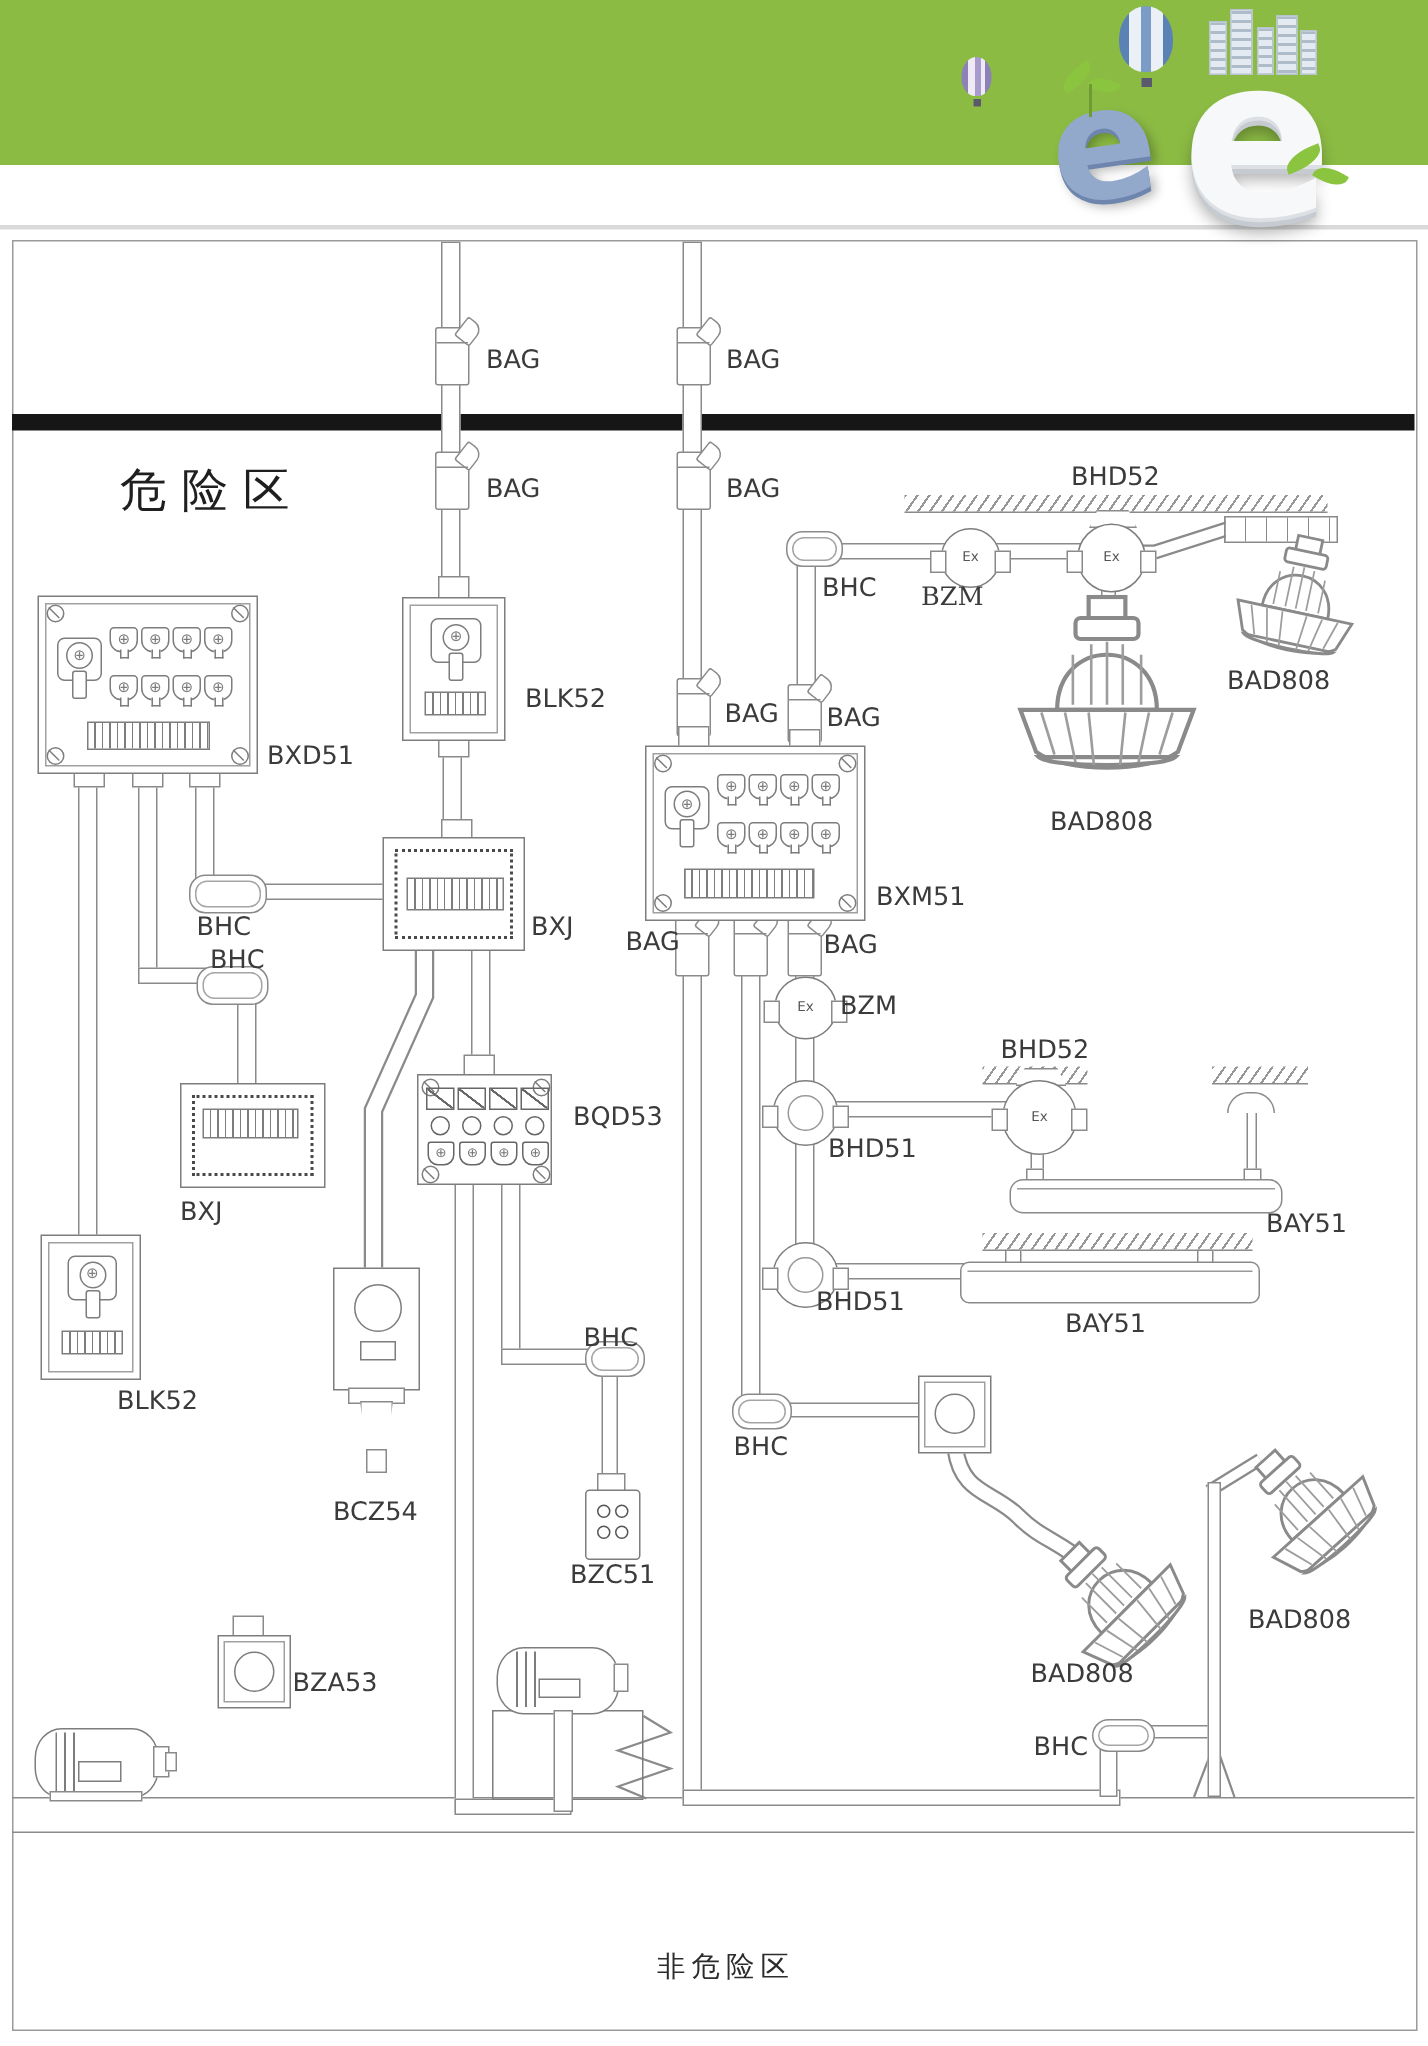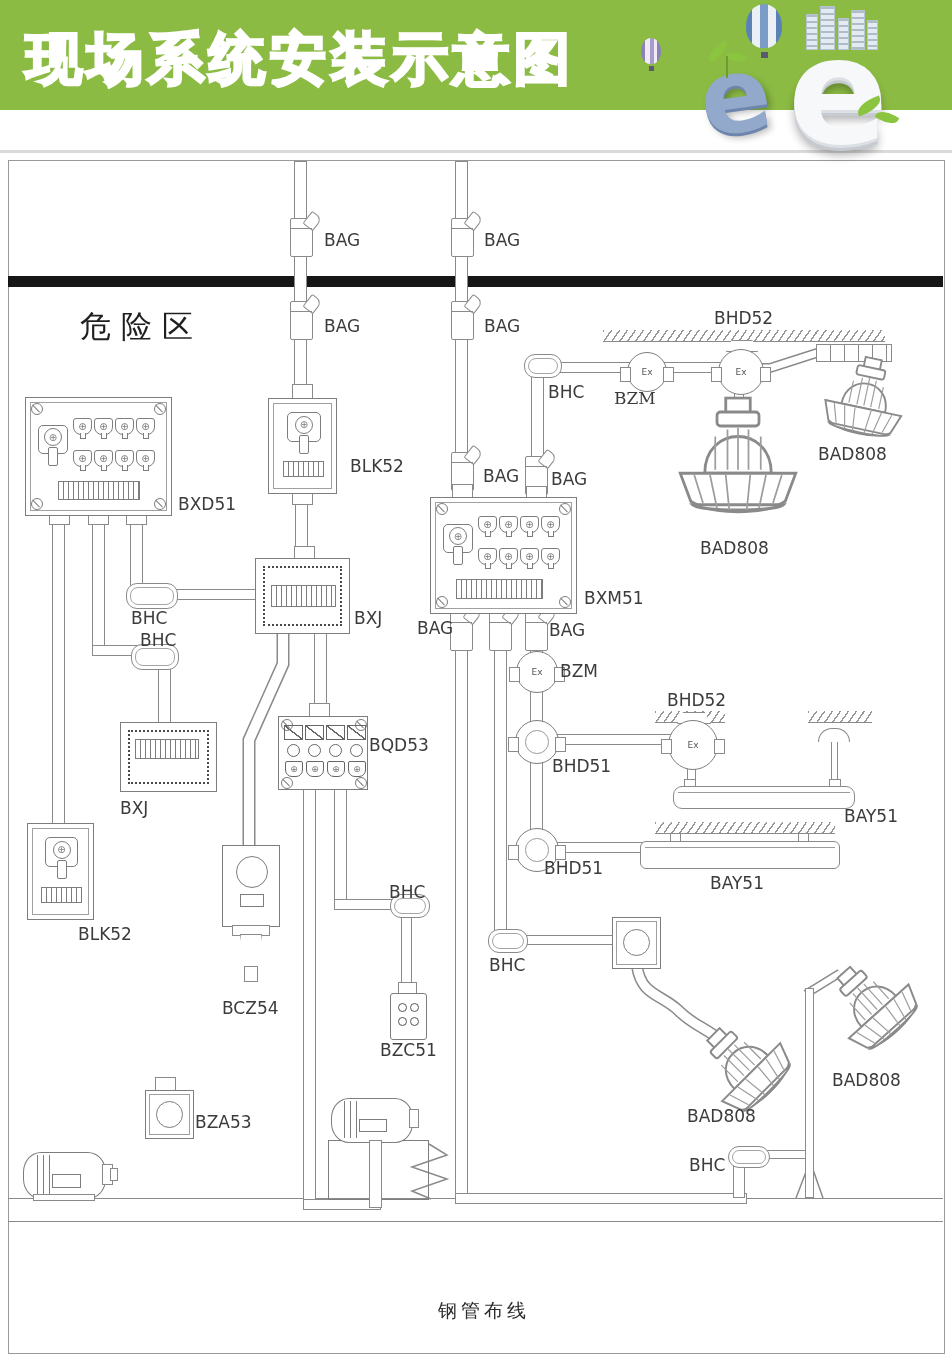--- a/index.html
+++ b/index.html
@@ -85,21 +85,20 @@
   .tab{position:absolute;background:#fff;border:1px solid #8a8a8a;z-index:3;}
   .dome{position:absolute;border:1.3px solid #8a8a8a;border-bottom:none;border-radius:15px 15px 0 0;background:#fff;z-index:3;}
   .lamp{position:absolute;z-index:3;overflow:visible;}
 </style>
 </head>
 <body>
 <div id="stage">
 
 <div class="hdr"></div>
 <div class="hdrline"></div>
-<div class="title">现场系统安装示意图</div>
 
 <div class="bldg" style="left:806px;top:14px;width:10px;height:34px;"></div>
 <div class="bldg" style="left:820px;top:6px;width:13px;height:42px;"></div>
 <div class="bldg" style="left:838px;top:18px;width:9px;height:30px;"></div>
 <div class="bldg" style="left:851px;top:10px;width:12px;height:38px;"></div>
 <div class="bldg" style="left:867px;top:20px;width:9px;height:28px;"></div>
 <span class="bige" style="left:700px;top:44px;font-size:104px;color:#93a9cc;transform:rotate(-8deg);
       text-shadow:0 3px 0 #6e86ad,3px 5px 7px rgba(0,0,0,.28);">e</span>
 <span class="bige" style="left:788px;top:18px;font-size:148px;color:#f7f8f9;
       text-shadow:0 3px 0 #dcdfe3,0 6px 0 #c6cbd1,0 10px 10px rgba(0,0,0,.3);">e</span>
@@ -112,21 +111,21 @@
 <div class="leaf" style="left:706px;top:46px;width:24px;height:11px;transform:rotate(-34deg);"></div>
 <div class="leaf" style="left:726px;top:52px;width:20px;height:10px;transform:rotate(24deg);"></div>
 <div class="stem" style="left:726px;top:56px;width:2px;height:22px;"></div>
 <div class="leaf" style="left:856px;top:100px;width:26px;height:12px;transform:rotate(-22deg);"></div>
 <div class="leaf" style="left:876px;top:112px;width:22px;height:11px;transform:rotate(30deg);"></div>
 
 <div class="frame"></div>
 <div class="zonebar"></div>
 <div class="slab"></div>
 <span class="zone" style="left:80px;top:306px;">危险区</span>
-<span class="note" style="left:438px;top:1298px;">钢管布线</span>
+<span class="note" style="left:438px;top:1298px;">非危险区</span>
 
 <svg class="layer" width="952" height="1364" viewBox="0 0 952 1364">
   <g fill="none">
     <path d="M283,631 L283,664 L249,740 L249,852" stroke="#8a8a8a" stroke-width="13"></path>
     <path d="M283,631 L283,664 L249,740 L249,852" stroke="#ffffff" stroke-width="10"></path>
     <path d="M637,966 C641,996 662,994 679,1011 C695,1027 705,1026 728,1046" stroke="#8a8a8a" stroke-width="12"></path>
     <path d="M637,966 C641,996 662,994 679,1011 C695,1027 705,1026 728,1046" stroke="#ffffff" stroke-width="9"></path>
     <path d="M744,368 L770,368 L820,352" stroke="#8a8a8a" stroke-width="10"></path>
     <path d="M744,368 L770,368 L820,352" stroke="#ffffff" stroke-width="7"></path>
     <path d="M806,994 L840,973" stroke="#8a8a8a" stroke-width="9"></path>
@@ -410,21 +409,21 @@
 <span class="lbl" style="left:483px;top:466px;">BAG</span>
 <span class="lbl" style="left:551px;top:469px;">BAG</span>
 <span class="lbl" style="left:584px;top:588px;">BXM51</span>
 <span class="lbl" style="left:354px;top:608px;">BXJ</span>
 <span class="lbl" style="left:131px;top:608px;">BHC</span>
 <span class="lbl" style="left:140px;top:630px;">BHC</span>
 <span class="lbl" style="left:417px;top:618px;">BAG</span>
 <span class="lbl" style="left:549px;top:620px;">BAG</span>
 <span class="lbl" style="left:560px;top:661px;">BZM</span>
 <span class="lbl" style="left:667px;top:690px;">BHD52</span>
-<span class="lbl" style="left:369px;top:735px;">BQD53</span>
+<span class="lbl" style="left:382px;top:735px;">BQD53</span>
 <span class="lbl" style="left:552px;top:756px;">BHD51</span>
 <span class="lbl" style="left:120px;top:798px;">BXJ</span>
 <span class="lbl" style="left:844px;top:806px;">BAY51</span>
 <span class="lbl" style="left:544px;top:858px;">BHD51</span>
 <span class="lbl" style="left:710px;top:873px;">BAY51</span>
 <span class="lbl" style="left:78px;top:924px;">BLK52</span>
 <span class="lbl" style="left:389px;top:882px;">BHC</span>
 <span class="lbl" style="left:489px;top:955px;">BHC</span>
 <span class="lbl" style="left:222px;top:998px;">BCZ54</span>
 <span class="lbl" style="left:380px;top:1040px;">BZC51</span>

